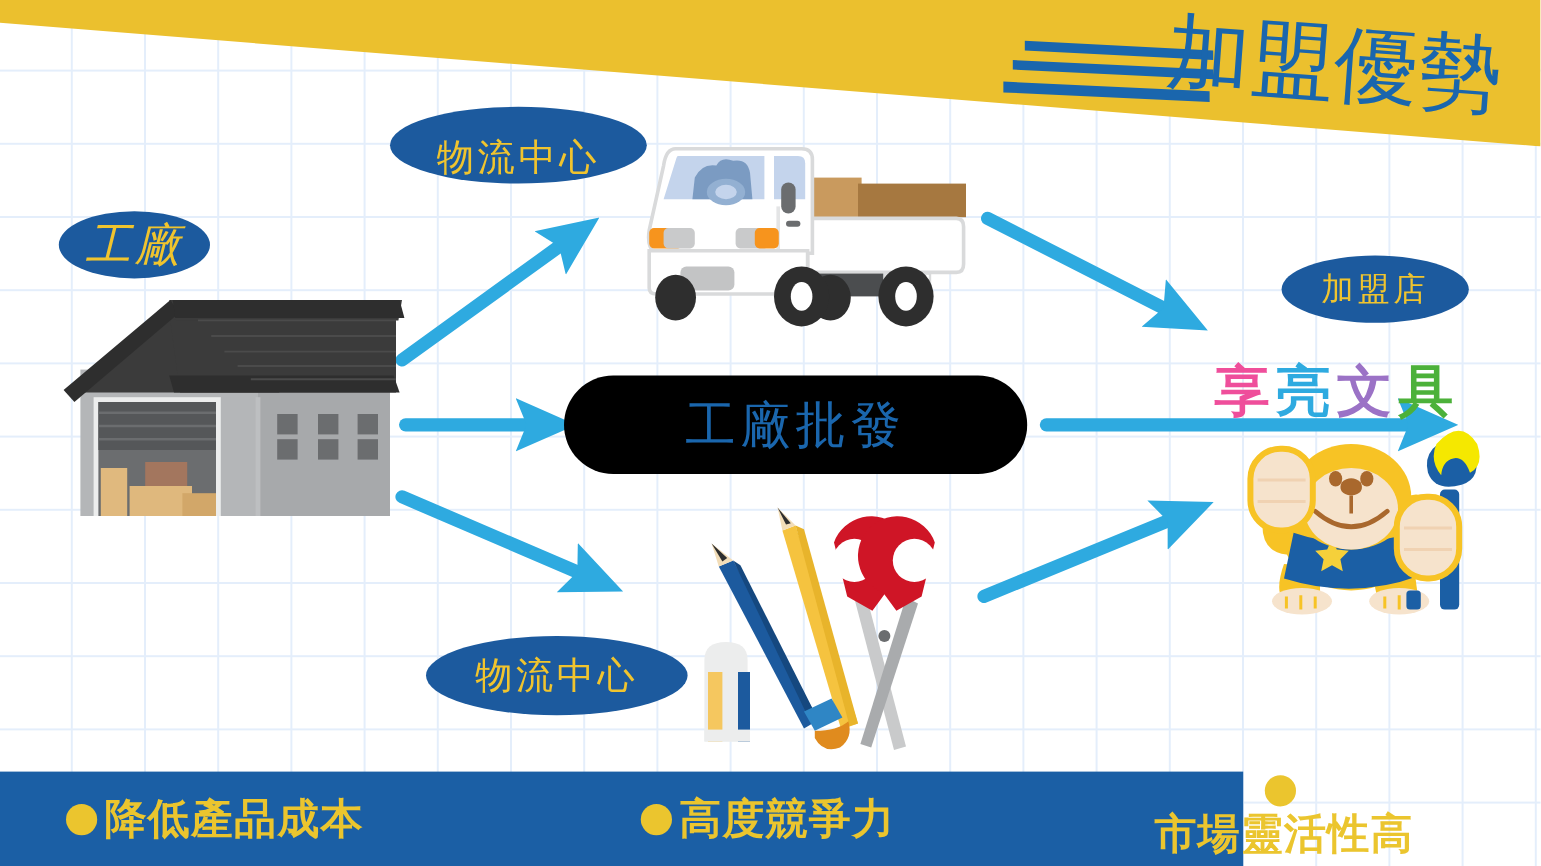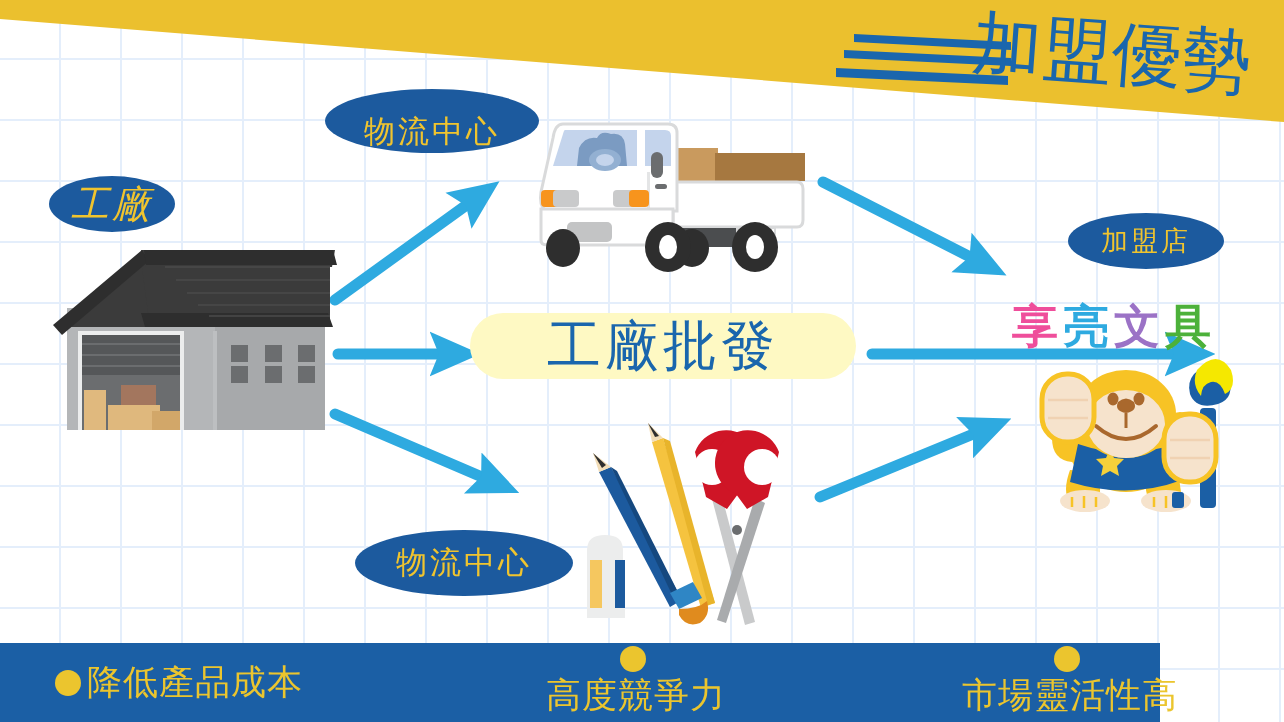--- a/index.html
+++ b/index.html
@@ -40,48 +40,49 @@
     position:absolute;
     background:#1c5a9e;border-radius:50%;
     display:flex;align-items:center;justify-content:center;
     color:#f0c42e;
     font-family:"DejaVu Serif","Liberation Serif",serif;
     letter-spacing:3px;white-space:nowrap;
   }
 
   
   .center-pill{
-    position:absolute;left:470px;top:313px;width:386px;height:66px;
-    background:#fef9c3;border-radius:41px;
+    position:absolute;left:470px;top:313px;width:386px;height:82px;
+    background:#000000;border-radius:41px;
     display:flex;align-items:center;justify-content:center;
     color:#1a66ad;
     font-family:"DejaVu Serif","Liberation Serif",serif;
-    font-size:54px;letter-spacing:4px;white-space:nowrap;
+    font-size:42px;letter-spacing:4px;white-space:nowrap;
     z-index:6;
   }
 
   
   .bottom-bar{
-    position:absolute;left:0;top:643px;width:1160px;height:79px;
+    position:absolute;left:0;top:643px;width:1036px;height:79px;
     background:#1b5fa5;
     display:flex;align-items:center;
     z-index:10;
+    font-weight:bold;
   }
   .benefit{
     display:flex;align-items:center;
     color:#ebc52e;
     font-family:"DejaVu Serif","Liberation Serif",serif;
     font-size:35px;letter-spacing:1px;white-space:nowrap;
   }
   .benefit .dot{
     width:26px;height:26px;border-radius:50%;
     background:#ebc52e;margin-right:6px;flex:0 0 auto;
   }
   .b0{position:absolute;left:55px;}
-  .b1{position:absolute;left:546px;flex-direction:column;}
+  .b1{position:absolute;left:534px;}
   .b2{position:absolute;left:962px;flex-direction:column;}
 
   
   .logo-word{
     position:absolute;left:1012px;top:296px;
     font-family:"DejaVu Sans","Liberation Sans",sans-serif;
     font-size:46px;font-weight:bold;letter-spacing:5px;white-space:nowrap;
     z-index:6;
   }
   .logo-word span{display:inline-block;}

